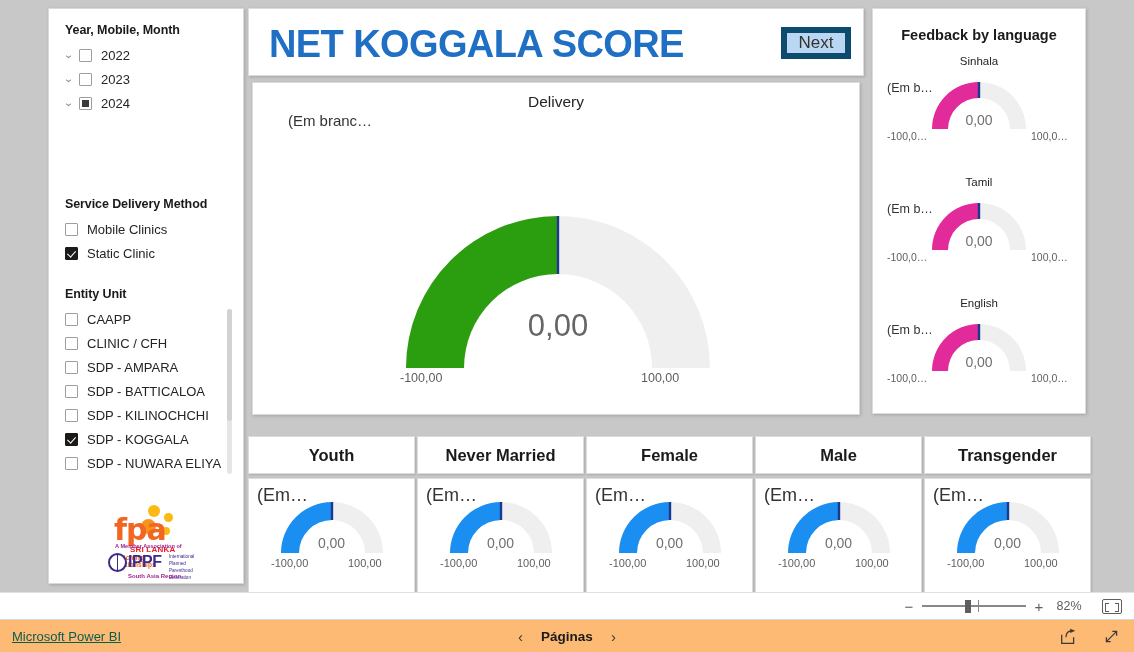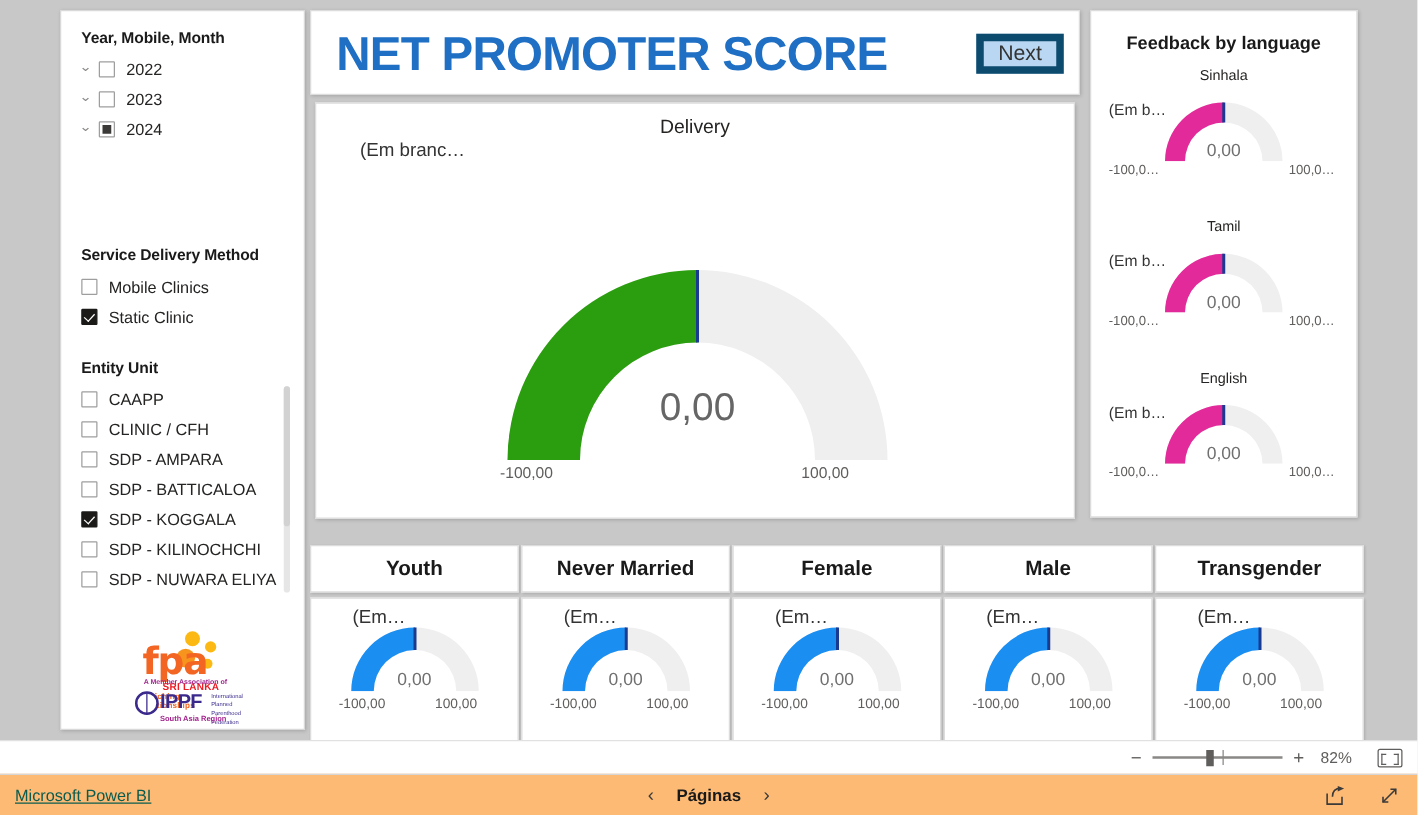--- a/index.html
+++ b/index.html
@@ -162,21 +162,21 @@
     font-size: 16.5px; font-weight: bold; color: #1a1a1a;
     box-shadow: 1px 1px 2px rgba(0,0,0,.14);
   }
   .demo-body {
     position: relative; height: 116px; margin-top: 4px;
     background: #ffffff; border: 1px solid #dcdcdc;
     box-shadow: 1px 1px 2px rgba(0,0,0,.14);
   }
   .demo-blank {
     position: absolute; left: 8px; top: 6px;
-    font-size: 15px; color: #333; margin-left: 25px;
+    font-size: 18px; color: #333;
   }
   .small-gauge { position: absolute; left: 50%; transform: translateX(-50%); top: 22px; }
   .sg-val {
     position: absolute; width: 100%; text-align: center;
     font-size: 14px; color: #707070; font-weight: 300;
   }
   .sg-min, .sg-max { position: absolute; font-size: 11px; color: #605e5c; }
 
   
   #lang-card {
@@ -319,26 +319,26 @@
             </div>
             <div class="slicer-row">
               <span class="cbx"></span>
               <span class="lbl">SDP - AMPARA</span>
             </div>
             <div class="slicer-row">
               <span class="cbx"></span>
               <span class="lbl">SDP - BATTICALOA</span>
             </div>
             <div class="slicer-row">
+              <span class="cbx"></span>
+              <span class="lbl">SDP - KILINOCHCHI</span>
+            </div>
+            <div class="slicer-row">
               <span class="cbx checked"></span>
               <span class="lbl">SDP - KOGGALA</span>
-            </div>
-            <div class="slicer-row">
-              <span class="cbx"></span>
-              <span class="lbl">SDP - KILINOCHCHI</span>
             </div>
             <div class="slicer-row">
               <span class="cbx"></span>
               <span class="lbl">SDP - NUWARA ELIYA</span>
             </div>
           </div>
       </div>
 
       <div id="logo-area">
         <div class="fpa-logo">
@@ -354,21 +354,21 @@
           <div class="ippf-top">A Member Association of</div>
           <div class="ippf-globe"></div>
           <div class="ippf-name">IPPF</div>
           <div class="ippf-right">International<br>Planned Parenthood<br>Federation</div>
           <div class="ippf-bot">South Asia Region</div>
         </div>
       </div>
     </div>
 
     <div id="title-card">
-      <div id="title-text">NET PROMOTER SCORE</div>
+      <div id="title-text">NET KOGGALA SCORE</div>
       <div id="next-btn">Next</div>
     </div>
 
     <div id="overall-card">
       <div id="overall-title">Delivery</div>
       <div id="overall-blank">(Em branc…</div>
       <div id="overall-gauge">
           <svg width="310" height="155" viewBox="0 0 310 155" style="position: absolute; left: 0px; top: 75px;">
             <path d="M 3 155.00000000000003 A 152 152 0 0 1 307 154.99999999999997 L 249 154.99999999999997 A 94 94 0 0 0 61 155 Z" fill="#f0efef"></path>
             <path d="M 3 155.00000000000003 A 152 152 0 0 1 154.99999999999997 3 L 154.99999999999997 61 A 94 94 0 0 0 61 155 Z" fill="#2b9e0f"></path>

